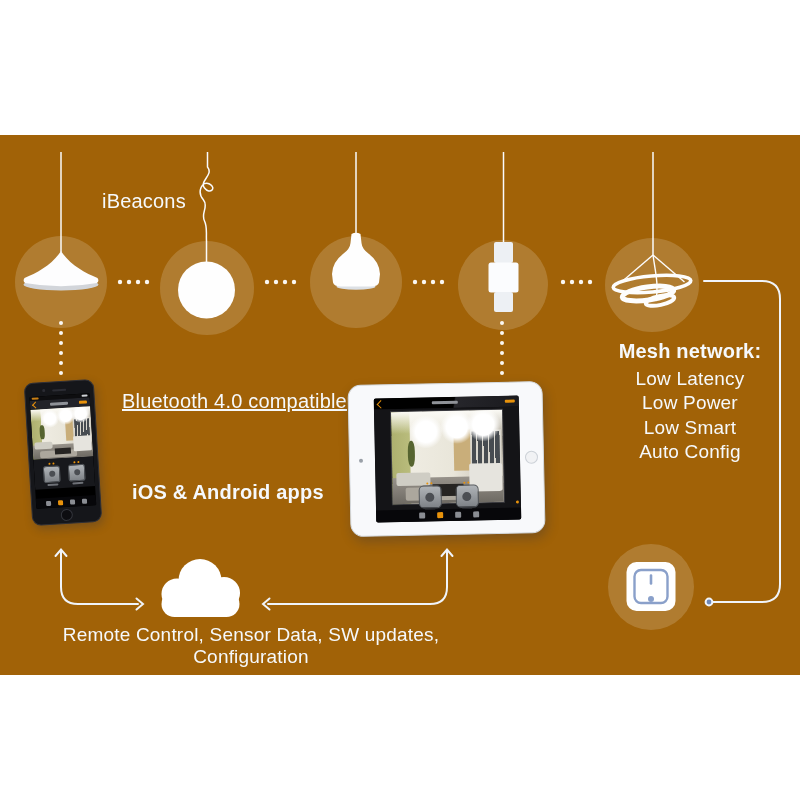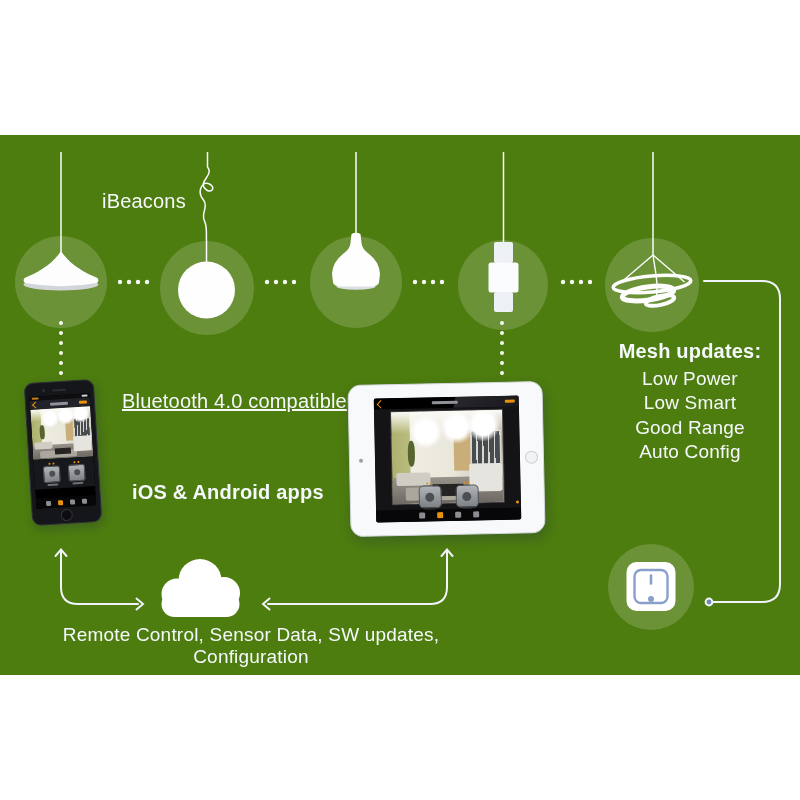--- a/index.html
+++ b/index.html
@@ -1,18 +1,18 @@
 <!DOCTYPE html>
 <html><head>
 <meta charset="utf-8">
 <style>
   html,body{margin:0;padding:0;background:#ffffff;}
   .page{position:relative;width:800px;height:800px;background:#ffffff;overflow:hidden;
         font-family:"Liberation Sans",sans-serif;}
-  .canvas{position:absolute;left:0;top:135px;width:800px;height:540px;background:#4d7c0f;}
+  .canvas{position:absolute;left:0;top:135px;width:800px;height:540px;background:#a16207;}
   .layer{position:absolute;left:0;top:0;}
   .txt{position:absolute;color:#f6f9fc;letter-spacing:.2px;}
   .t20{font-size:20px;}
   .t19{font-size:19px;}
   .mesh{left:580px;top:204px;width:220px;text-align:center;line-height:24.5px;}
   .mesh .mtitle{font-weight:700;font-size:20px;margin-bottom:3px;}
   .mesh .mitem{font-size:19px;}
   .caption-center{text-align:center;}
 
   
@@ -215,24 +215,24 @@
         <line x1="651" y1="440.5" x2="651" y2="448.5" stroke="#8aa0ca" stroke-width="2.6" stroke-linecap="round"></line>
         <circle cx="651" cy="464" r="3" fill="#8aa0ca"></circle>
       </g>
     </svg>
 
     <div class="txt t20" style="left:102px;top:55px;">iBeacons</div>
     <div class="txt t20" style="left:122px;top:255px;text-decoration:underline;">Bluetooth 4.0 compatible</div>
     <div class="txt t20" style="left:132px;top:346px;font-weight:bold;">iOS &amp; Android apps</div>
 
     <div class="txt mesh">
-      <div class="mtitle">Mesh updates:</div>
+      <div class="mtitle">Mesh network:</div>
+      <div class="mitem">Low Latency</div>
       <div class="mitem">Low Power</div>
       <div class="mitem">Low Smart</div>
-      <div class="mitem">Good Range</div>
       <div class="mitem">Auto Config</div>
     </div>
 
     <div class="txt t19 caption-center" style="left:16px;top:489px;width:470px;">Remote Control, Sensor Data, SW updates, Configuration</div>
 
     <div class="phone">
       <div class="ear"></div>
       <div class="fcam"></div>
       <div class="screen">
         <div class="statusbar">

